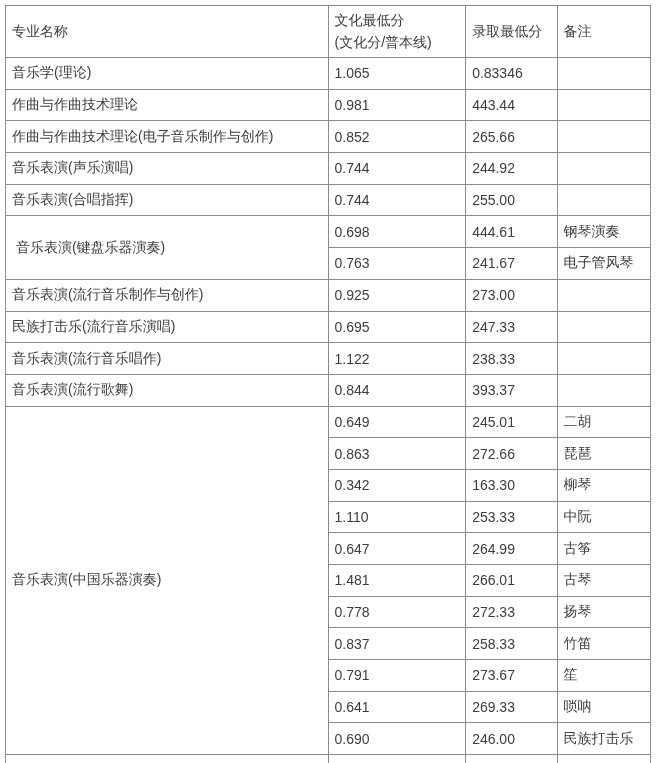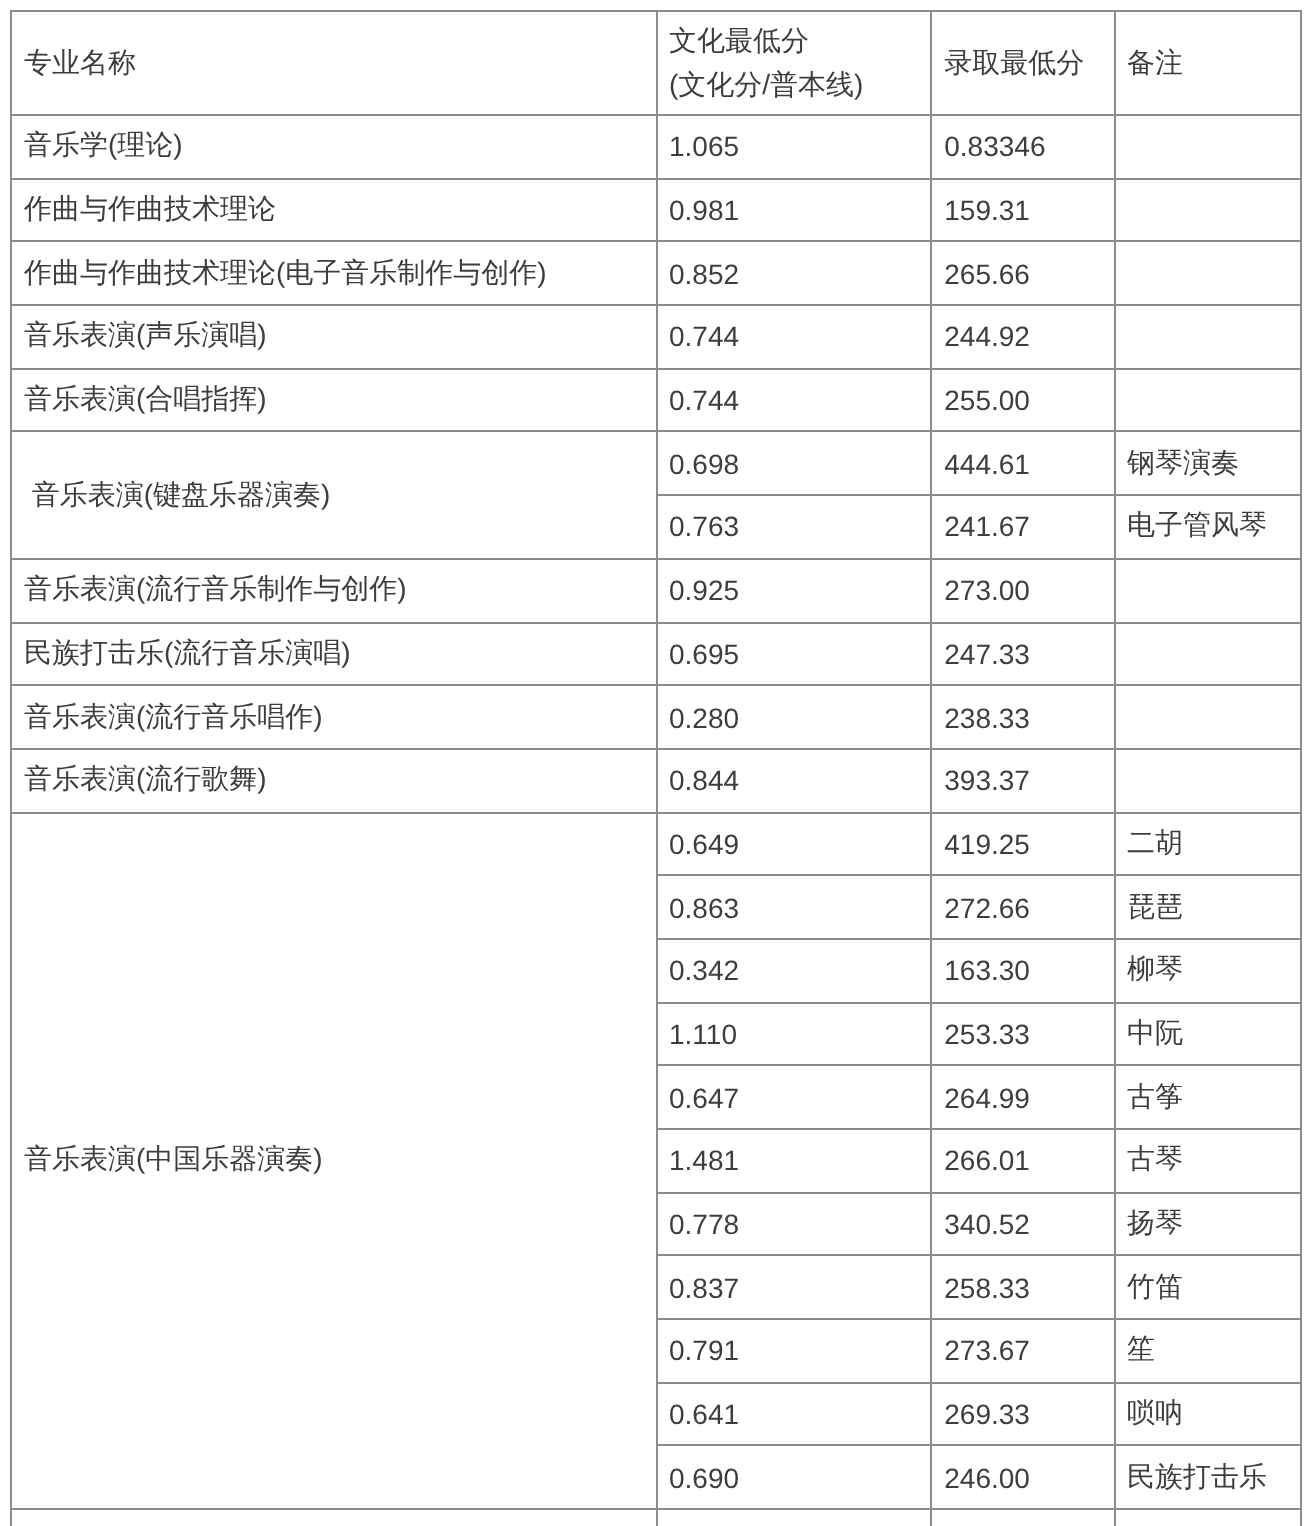--- a/index.html
+++ b/index.html
@@ -73,21 +73,21 @@
 
   <tr class="data-row">
         <td>音乐学(理论)</td>
         <td>1.065</td>
         <td>0.83346</td>
         <td></td>
       </tr>
       <tr class="data-row">
         <td>作曲与作曲技术理论</td>
         <td>0.981</td>
-        <td>159.31</td>
+        <td>443.44</td>
         <td></td>
       </tr>
       <tr class="data-row">
         <td>作曲与作曲技术理论(电子音乐制作与创作)</td>
         <td>0.852</td>
         <td>265.66</td>
         <td></td>
       </tr>
       <tr class="data-row">
         <td>音乐表演(声乐演唱)</td>
@@ -119,34 +119,34 @@
         <td></td>
       </tr>
       <tr class="data-row">
         <td>民族打击乐(流行音乐演唱)</td>
         <td>0.695</td>
         <td>247.33</td>
         <td></td>
       </tr>
       <tr class="data-row">
         <td>音乐表演(流行音乐唱作)</td>
-        <td>0.280</td>
+        <td>1.122</td>
         <td>238.33</td>
         <td></td>
       </tr>
       <tr class="data-row">
         <td>音乐表演(流行歌舞)</td>
         <td>0.844</td>
         <td>393.37</td>
         <td></td>
       </tr>
       <tr class="data-row">
         <td rowspan="11">音乐表演(中国乐器演奏)</td>
         <td>0.649</td>
-        <td>419.25</td>
+        <td>245.01</td>
         <td>二胡</td>
       </tr>
       <tr class="data-row">
         <td>0.863</td>
         <td>272.66</td>
         <td>琵琶</td>
       </tr>
       <tr class="data-row">
         <td>0.342</td>
         <td>163.30</td>
@@ -162,21 +162,21 @@
         <td>264.99</td>
         <td>古筝</td>
       </tr>
       <tr class="data-row">
         <td>1.481</td>
         <td>266.01</td>
         <td>古琴</td>
       </tr>
       <tr class="data-row">
         <td>0.778</td>
-        <td>340.52</td>
+        <td>272.33</td>
         <td>扬琴</td>
       </tr>
       <tr class="data-row">
         <td>0.837</td>
         <td>258.33</td>
         <td>竹笛</td>
       </tr>
       <tr class="data-row">
         <td>0.791</td>
         <td>273.67</td>

